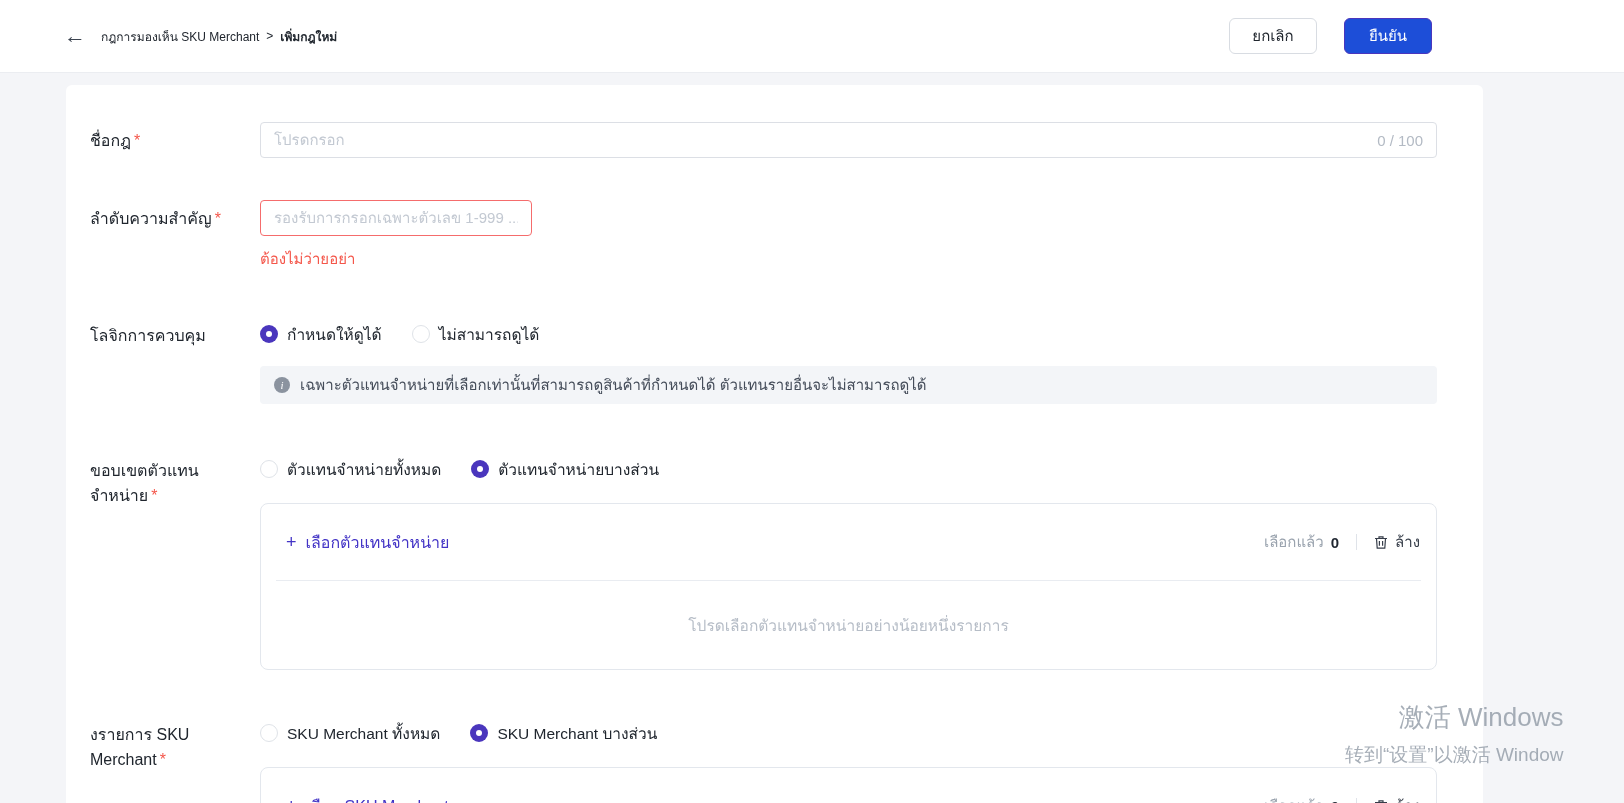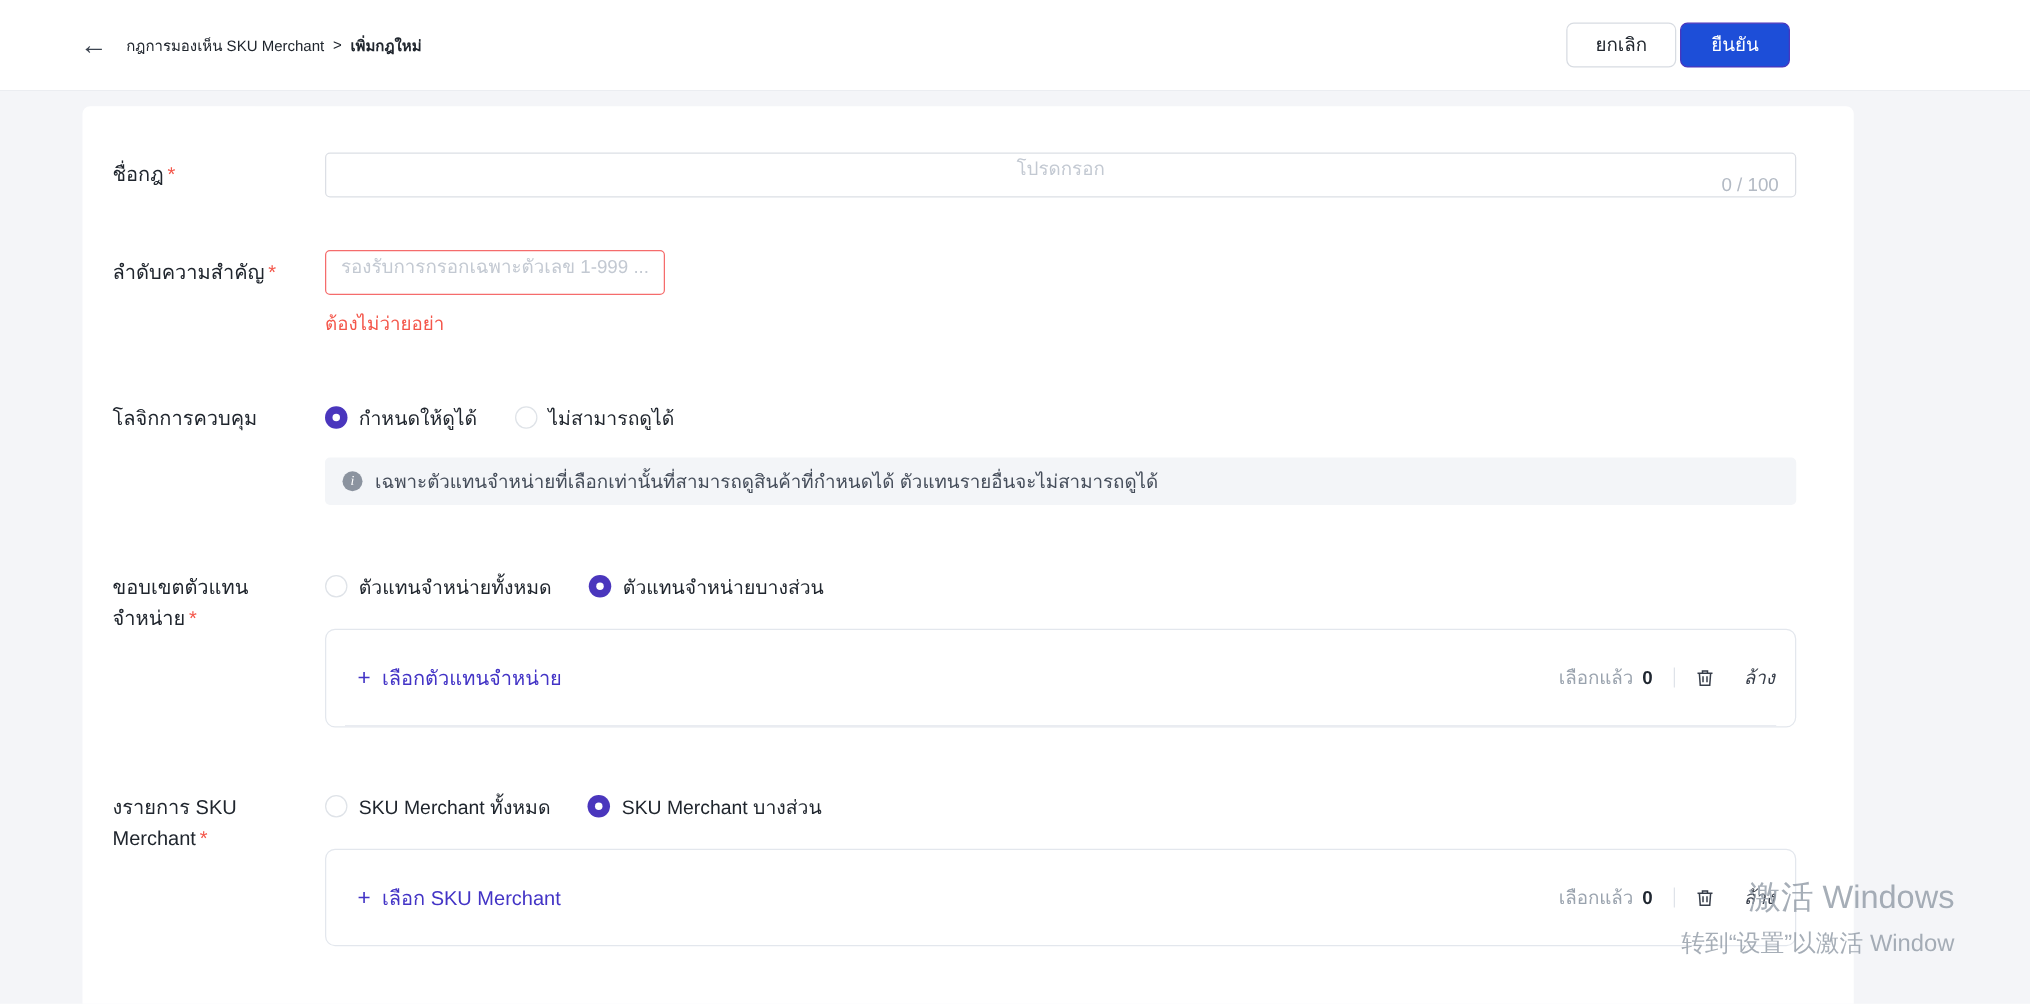--- a/index.html
+++ b/index.html
@@ -14,21 +14,21 @@
   
   .header {
     position:absolute; top:0; left:0; right:0; height:73px;
     background:#ffffff; border-bottom:1px solid #ebedf1;
     display:flex; align-items:center; z-index:2;
   }
   .header-left { display:flex; align-items:center; gap:15px; margin-left:64px; }
   .back-btn { font-size:22px; color:#3c4450; cursor:pointer; line-height:1; }
   .breadcrumb { font-size:12px; color:#20262e; display:flex; gap:7px; align-items:center; }
   .breadcrumb .current { font-weight:bold; }
-  .header-actions { margin-left:auto; margin-right:192px; display:flex; gap:3px;border-radius:11px; }
+  .header-actions { margin-left:auto; margin-right:192px; display:flex; gap:27px;border-radius:11px; }
   .btn {
     height:36px; min-width:88px; padding:0 22px; border-radius:6px;
     font-size:15px; display:flex; align-items:center; justify-content:center; cursor:pointer;
   }
   .btn-cancel { background:#fff; border:1px solid #d8dce2; color:#20262e; }
   .btn-confirm { background:#1d4ed8; border:1px solid #4a36bd; color:#fff; }
 
   
   .card {
     position:absolute; left:66px; top:85px; width:1417px; height:780px;
@@ -39,21 +39,21 @@
   .row-label {
     width:170px; flex:none; font-size:16px; color:#20262e;
     padding-top:7px; line-height:1.55;
   }
   .req { color:#f4564a; margin-left:3px; }
   .row-control { flex:1; min-width:0; }
 
   
   .text-input {
     height:36px; border:1px solid #dcdfe5; border-radius:4px;
-    display:flex; align-items:center; padding:0 13px; background:#fff; cursor:text;flex-direction:column;
+    display:flex; align-items:center; padding:0 13px; background:#fff; cursor:text;
   }
   .placeholder { color:#c3c9d2; font-size:15px; white-space:nowrap; overflow:hidden; }
   .counter { margin-left:auto; color:#b3bac4; font-size:15px; padding-left:10px; }
   .input-error { border-color:#f56c6c; width:272px; }
   .error-text { color:#f4564a; font-size:15px; margin-top:11px; }
 
   
   .radio-row { display:flex; align-items:center; gap:30px; min-height:34px; }
   .radio-option { display:flex; align-items:center; gap:9px; font-size:15.5px; color:#20262e; cursor:pointer; }
   .radio { width:18px; height:18px; border-radius:50%; flex:none; position:relative; }
@@ -78,21 +78,21 @@
 
   
   .select-panel { margin-top:17px; border:1px solid #e3e7ed; border-radius:8px; background:#fff; }
   .panel-header { height:76px; display:flex; align-items:center; padding:0 16px 0 25px; }
   .add-link { color:#4334c6; font-size:16px; display:flex; align-items:center; gap:9px; cursor:pointer; }
   .plus { font-size:18px; line-height:1; }
   .panel-right { margin-left:auto; display:flex; align-items:center; }
   .selected-label { color:#9aa3ae; font-size:15px; }
   .selected-count { color:#1f2630; font-weight:bold; margin-left:7px; font-size:15px; }
   .vsep { width:1px; height:16px; background:#dfe3e9; margin:0 17px; }
-  .clear-btn { display:flex; align-items:center; gap:24px; color:#363d49; font-size:15px; cursor:pointer;font-style:italic; }
+  .clear-btn { display:flex; align-items:center; gap:7px; color:#363d49; font-size:15px; cursor:pointer; }
   .clear-btn svg { display:block; }
   .panel-divider { height:1px; background:#e9ecf1; margin:0 15px; }
   .panel-empty {
     height:88px; display:flex; align-items:center; justify-content:center;
     color:#b6bdc7; font-size:15.5px;
   }
 
   
   .watermark {
     position:absolute; left:1345px; top:700px; z-index:5;
@@ -195,20 +195,21 @@
             <span class="vsep"></span>
             <div class="clear-btn">
               <svg width="14" height="15" viewBox="0 0 14 15" fill="none" stroke="#363d49" stroke-width="1.2">
                 <path d="M1 3.5h12M5 3.5V1.8h4v1.7M2.5 3.5l.7 9.7h7.6l.7-9.7M5.4 6v4.7M8.6 6v4.7"></path>
               </svg>
               <span>ล้าง</span>
             </div>
           </div>
         </div>
         <div class="panel-divider"></div>
+        <div class="panel-empty">โปรดเลือกตัวแทนจำหน่ายอย่างน้อยหนึ่งรายการ</div>
       </div>
     </div>
   </div>
 
   <div class="form-row" style="margin-bottom:0;">
     <div class="row-label">
       <span>งรายการ SKU</span><br>
       <span>Merchant</span><span class="req">*</span>
     </div>
     <div class="row-control">

